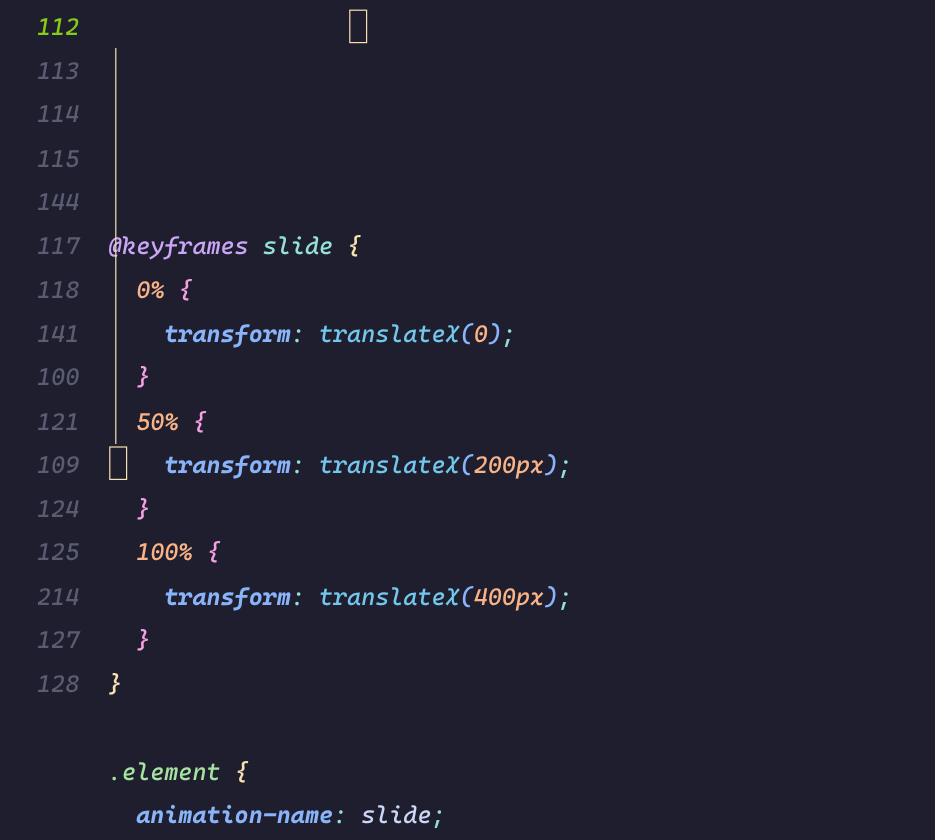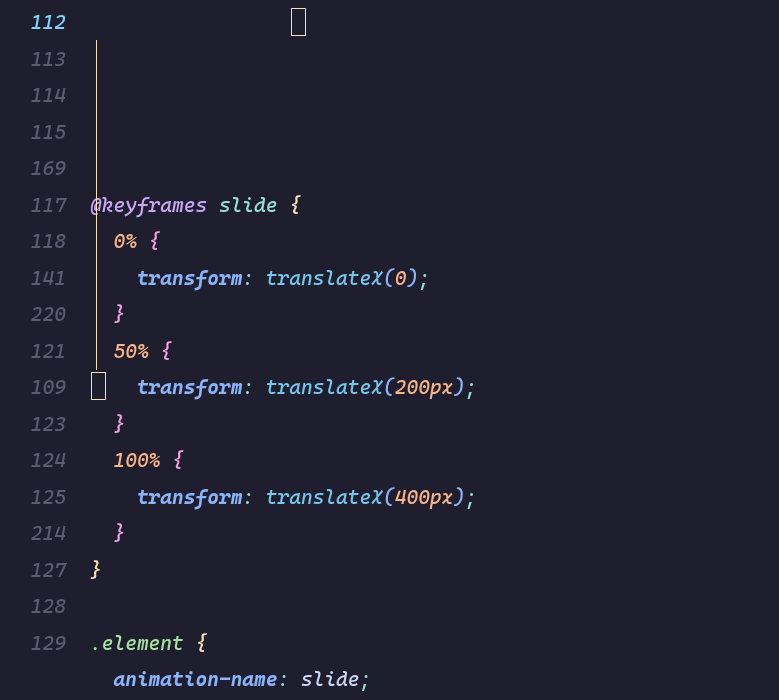--- a/index.html
+++ b/index.html
@@ -19,21 +19,21 @@
     padding-top: 4px;
   }
   .gutter {
     width: 90px;
     text-align: right;
     padding-right: 24px;
     color: #5a5d72;
     user-select: none;
     flex-shrink: 0;
   }
-  .gutter .active { color: #7dd3fc; }
+  .gutter .active { color: #84cc16; }
   .code {
     flex: 1;
     white-space: pre;
     position: relative;
   }
   .line { height: 36.5px; }
   .hl { display: inline; }
   .c-keyword { color: #cba6f7; } 
   .c-name { color: #94e2d5; } 
   .c-brace-y { color: #f9e2af; }
@@ -61,33 +61,31 @@
 </style>
 </head>
 <body>
 
 <div class="editor">
   <div class="gutter" id="gutter">
       <div class="line active">112</div>
       <div class="line">113</div>
       <div class="line">114</div>
       <div class="line">115</div>
-      <div class="line">169</div>
+      <div class="line">144</div>
       <div class="line">117</div>
       <div class="line">118</div>
       <div class="line">141</div>
-      <div class="line">220</div>
+      <div class="line">100</div>
       <div class="line">121</div>
       <div class="line">109</div>
-      <div class="line">123</div>
       <div class="line">124</div>
       <div class="line">125</div>
       <div class="line">214</div>
       <div class="line">127</div>
       <div class="line">128</div>
-      <div class="line">129</div>
     </div>
   <div class="code" id="code">
     <div class="box-outline" style="left:201px; top:4px; width:15px; height:28px;"></div>
     <div class="box-outline" style="left:1px; top:368px; width:15px; height:28px;"></div>
     <div class="bracket-guide" style="left:6px; top:36px; height:330px;"></div>
   <div class="line"><span class="hl c-keyword">@keyframes</span><span class="hl c-white"> </span><span class="hl c-name">slide</span><span class="hl c-white"> </span><span class="hl c-brace-y">{</span></div><div class="line">  <span class="hl c-pct">0%</span><span class="hl c-white"> </span><span class="hl c-brace-m">{</span></div><div class="line">    <span class="hl c-prop">transform</span><span class="hl c-punct">: </span><span class="hl c-func">translateX</span><span class="hl c-brace-b">(</span><span class="hl c-num">0</span><span class="hl c-brace-b">)</span><span class="hl c-punct">;</span></div><div class="line">  <span class="hl c-brace-m">}</span></div><div class="line">  <span class="hl c-pct">50%</span><span class="hl c-white"> </span><span class="hl c-brace-m">{</span></div><div class="line">    <span class="hl c-prop">transform</span><span class="hl c-punct">: </span><span class="hl c-func">translateX</span><span class="hl c-brace-b">(</span><span class="hl c-num">200px</span><span class="hl c-brace-b">)</span><span class="hl c-punct">;</span></div><div class="line">  <span class="hl c-brace-m">}</span></div><div class="line">  <span class="hl c-pct">100%</span><span class="hl c-white"> </span><span class="hl c-brace-m">{</span></div><div class="line">    <span class="hl c-prop">transform</span><span class="hl c-punct">: </span><span class="hl c-func">translateX</span><span class="hl c-brace-b">(</span><span class="hl c-num">400px</span><span class="hl c-brace-b">)</span><span class="hl c-punct">;</span></div><div class="line">  <span class="hl c-brace-m">}</span></div><div class="line"><span class="hl c-brace-y">}</span></div><div class="line"> </div><div class="line"><span class="hl c-selector">.element</span><span class="hl c-white"> </span><span class="hl c-brace-y">{</span></div><div class="line">  <span class="hl c-prop">animation-name</span><span class="hl c-punct">: </span><span class="hl c-white">slide</span><span class="hl c-punct">;</span></div><div class="line">  </div></div>
 </div>
 
 </body></html>

